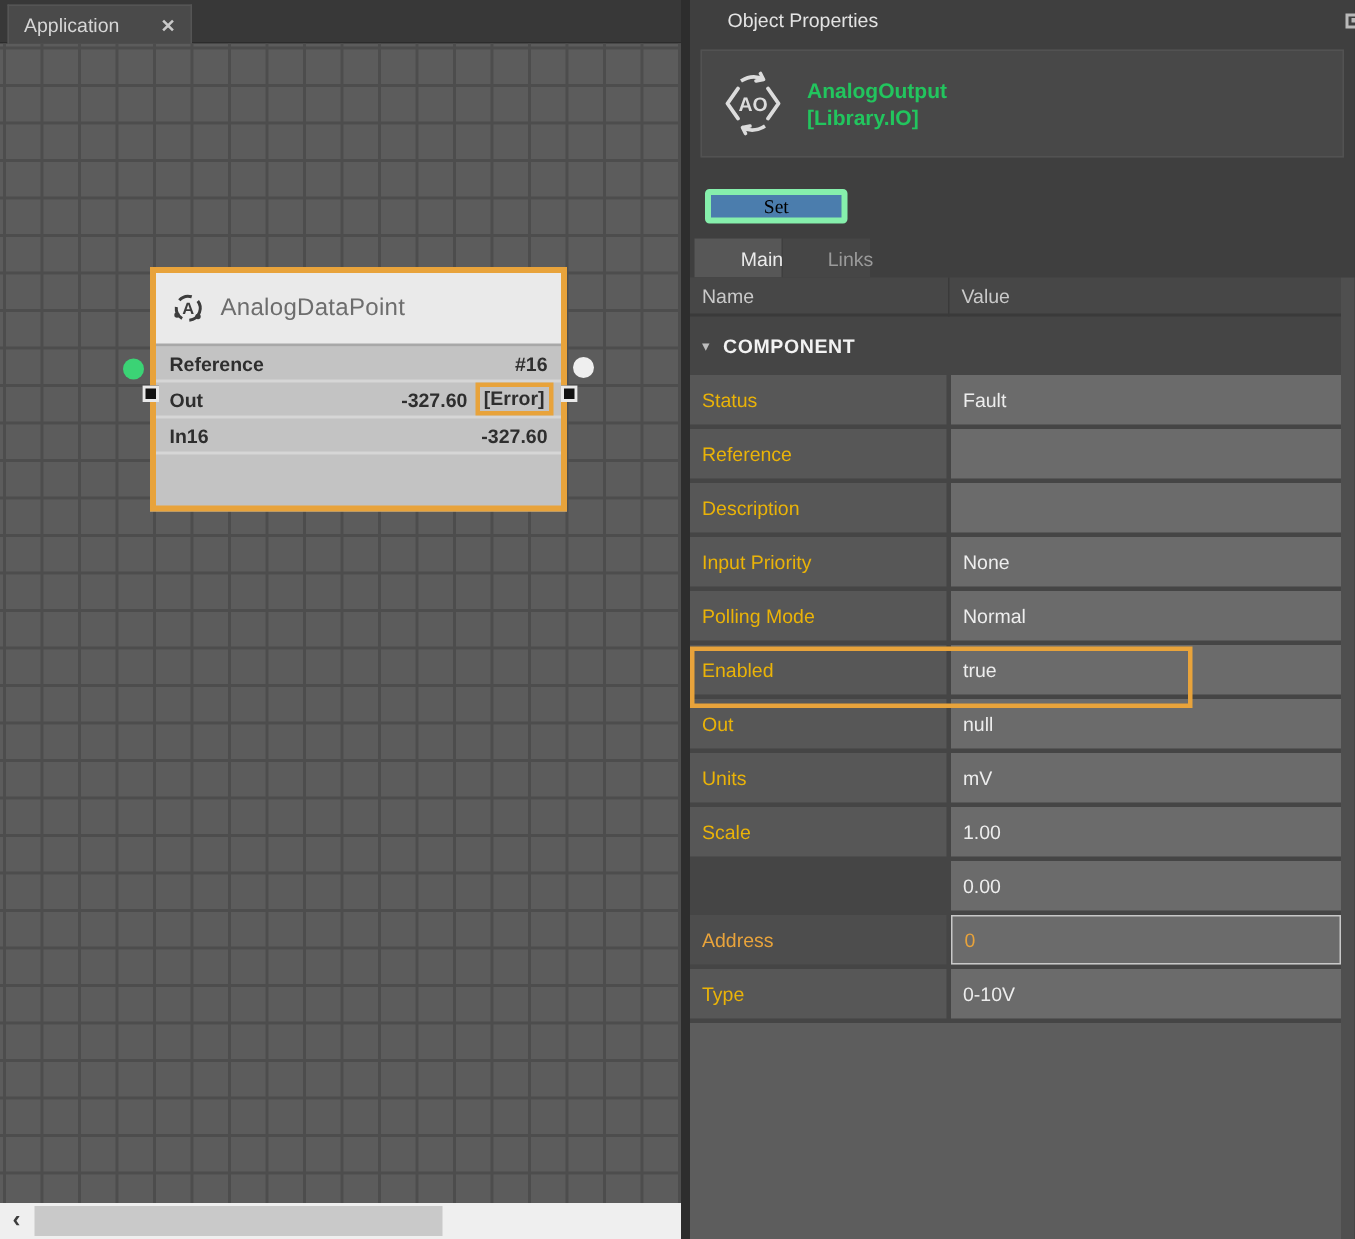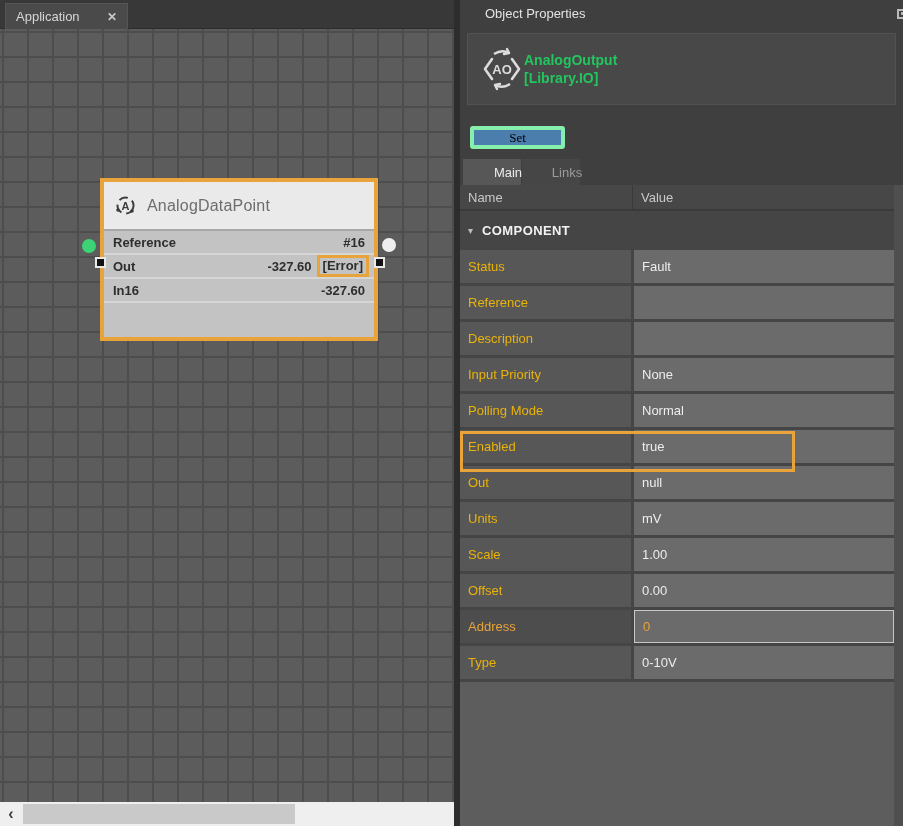--- a/index.html
+++ b/index.html
@@ -55,21 +55,21 @@
   
   .panel { position:absolute; left:460px; top:0; width:443px; height:826px; background:#3f3f3f; }
   .panel-title-bar { position:absolute; left:0; top:0; width:443px; height:27px;
     display:flex; align-items:center; padding:0 9px; color:#e3e3e3; font-size:13px;margin-left:16px; }
   .dock-btn { margin-left:auto; width:13px; height:10px; border:2px solid #b9b9b9;
     display:flex; align-items:center; justify-content:center; cursor:pointer; }
   .dock-btn i { display:block; width:5px; height:3px; background:#b9b9b9; }
 
   .obj-card { position:absolute; left:7px; top:33px; width:429px; height:72px;
     background:#484848; border:1px solid #525252; display:flex; align-items:center;
-    padding:0 12px; }
+    padding:0 12px; gap:14px; }
   .obj-name-block { color:#22c55e; font-size:14px; font-weight:bold; line-height:18px; }
 
   .set-btn { position:absolute; left:10px; top:126px; width:95px; height:23px;
     background:#4b7dad; border:4px solid #86efac; border-radius:3px; color:#000000;
     font-size:13px; font-family:Liberation Serif, serif; cursor:pointer; }
 
   .tabs { position:absolute; left:3px; top:159px; height:26px; display:flex; gap:1px; }
   .ptab { width:58px; height:26px; display:flex; align-items:center; justify-content:center;
     font-size:13px; cursor:pointer;padding-left:32px; }
   .ptab.active { background:#575757; color:#ebebeb; }
@@ -238,21 +238,20 @@
       </div>
       <div class="prow">
         <div class="pname">Units</div>
         <div class="pval">mV</div>
       </div>
       <div class="prow">
         <div class="pname">Scale</div>
         <div class="pval">1.00</div>
       </div>
       <div class="prow">
-        <div class="pname">Offset</div>
         <div class="pval">0.00</div>
       </div>
       <div class="prow accent">
         <div class="pname">Address</div>
         <div class="pval">0</div>
       </div>
       <div class="prow">
         <div class="pname">Type</div>
         <div class="pval">0-10V</div>
       </div>

